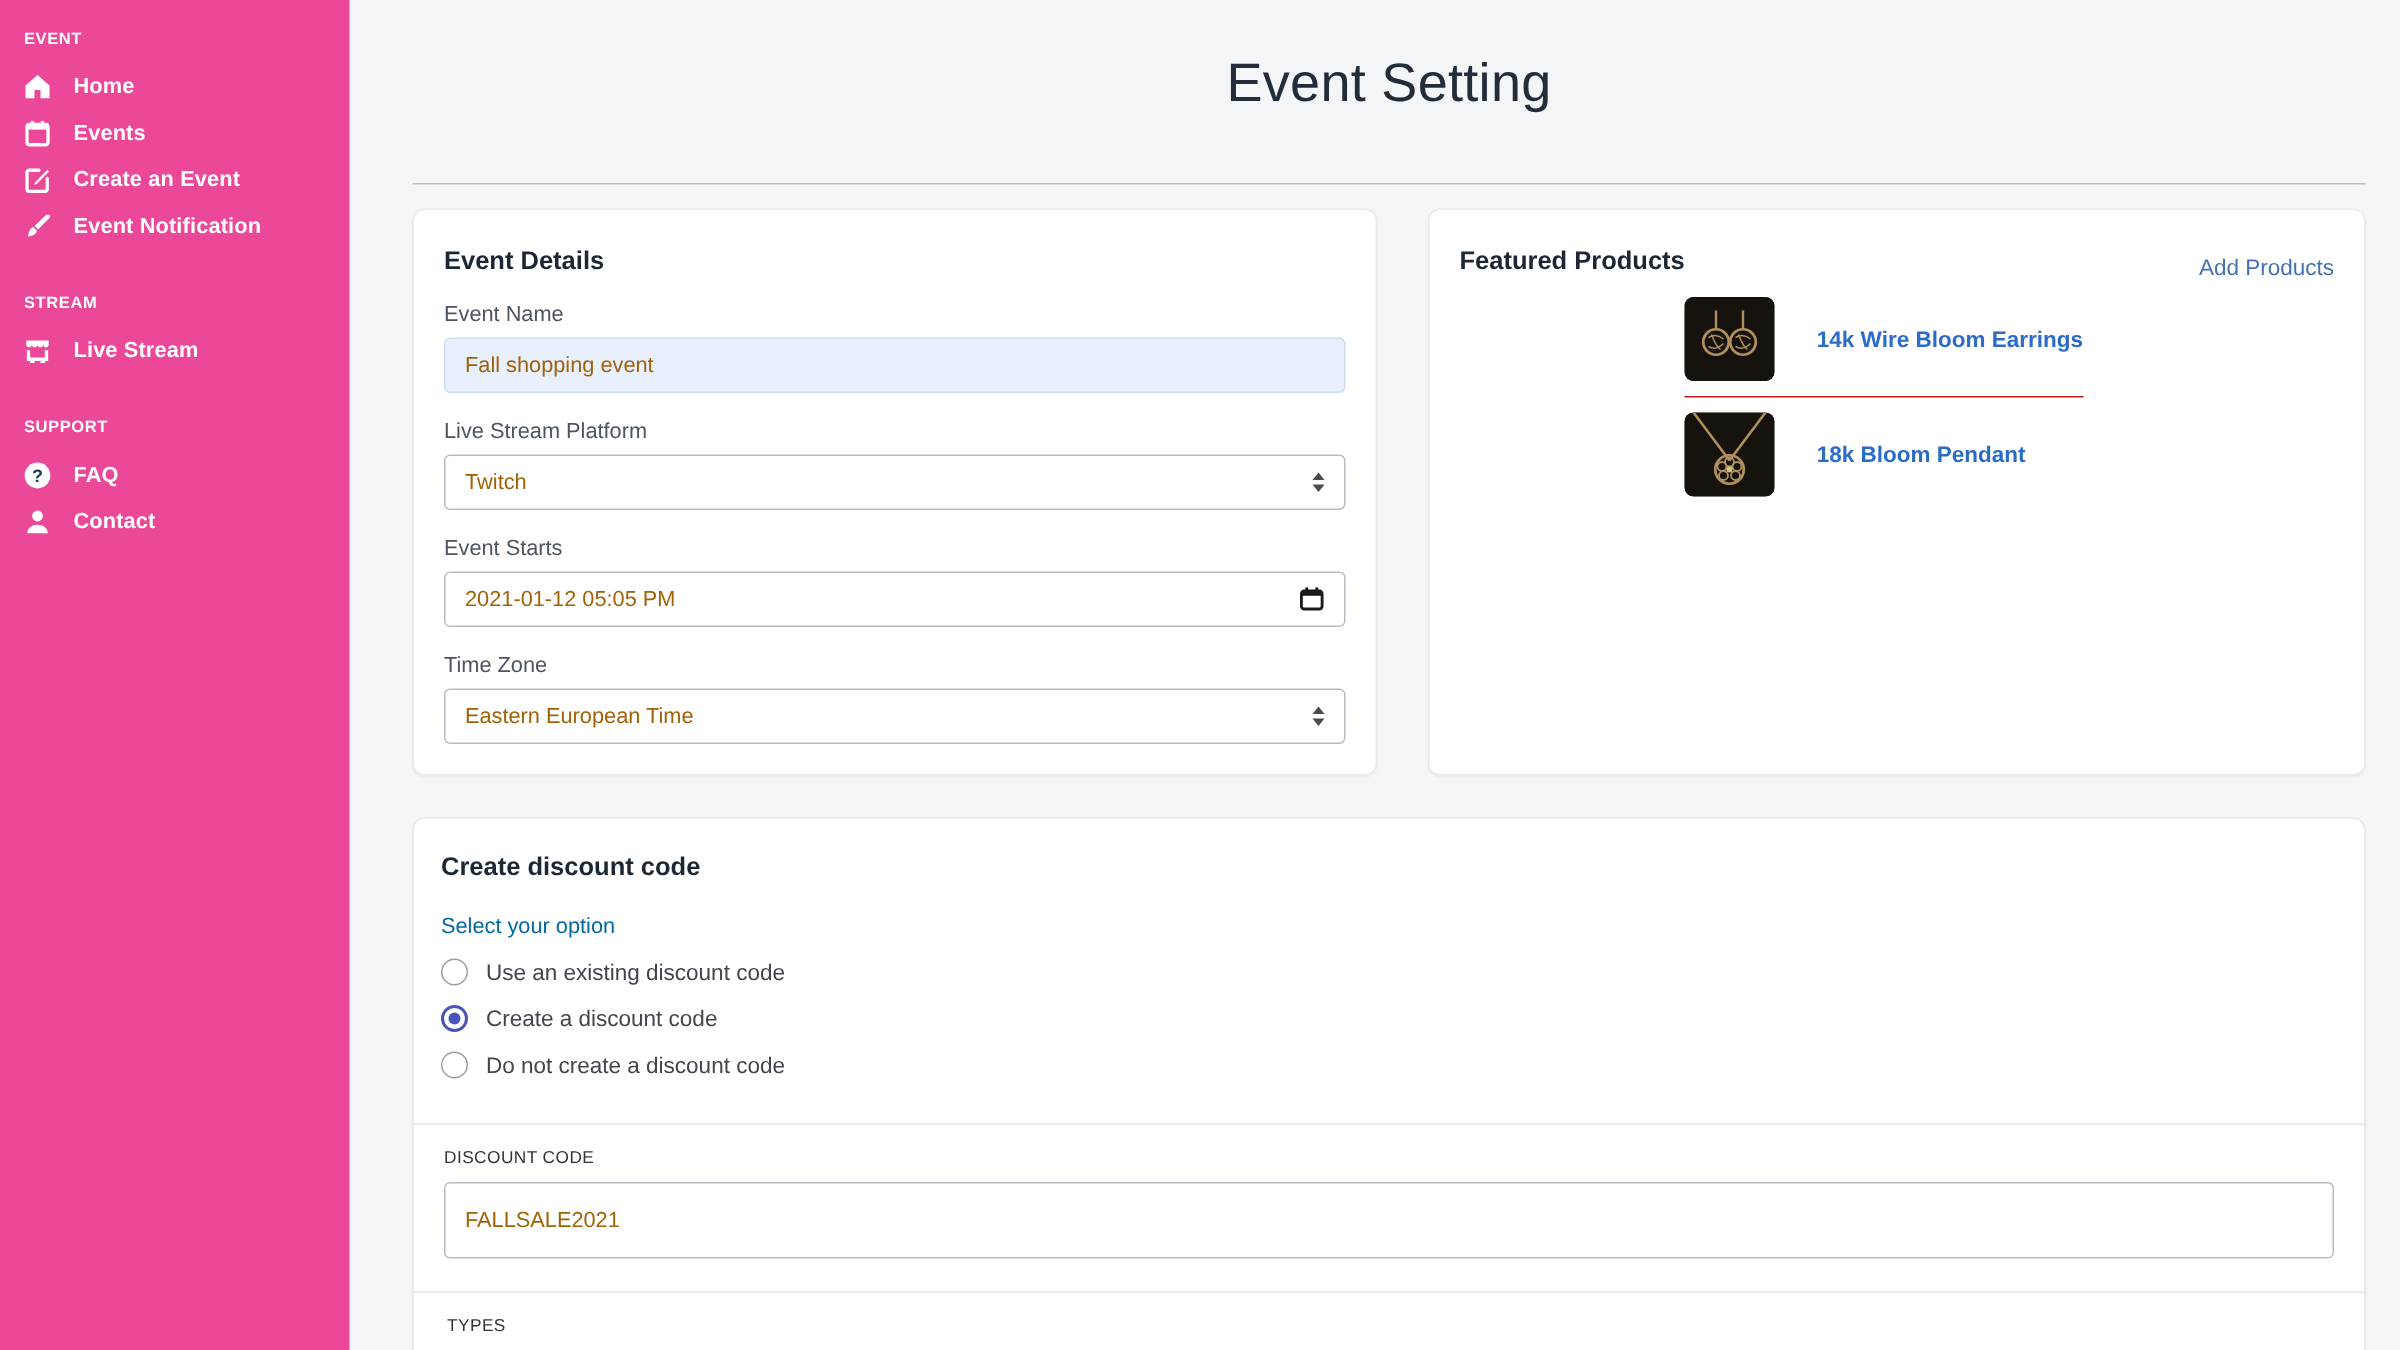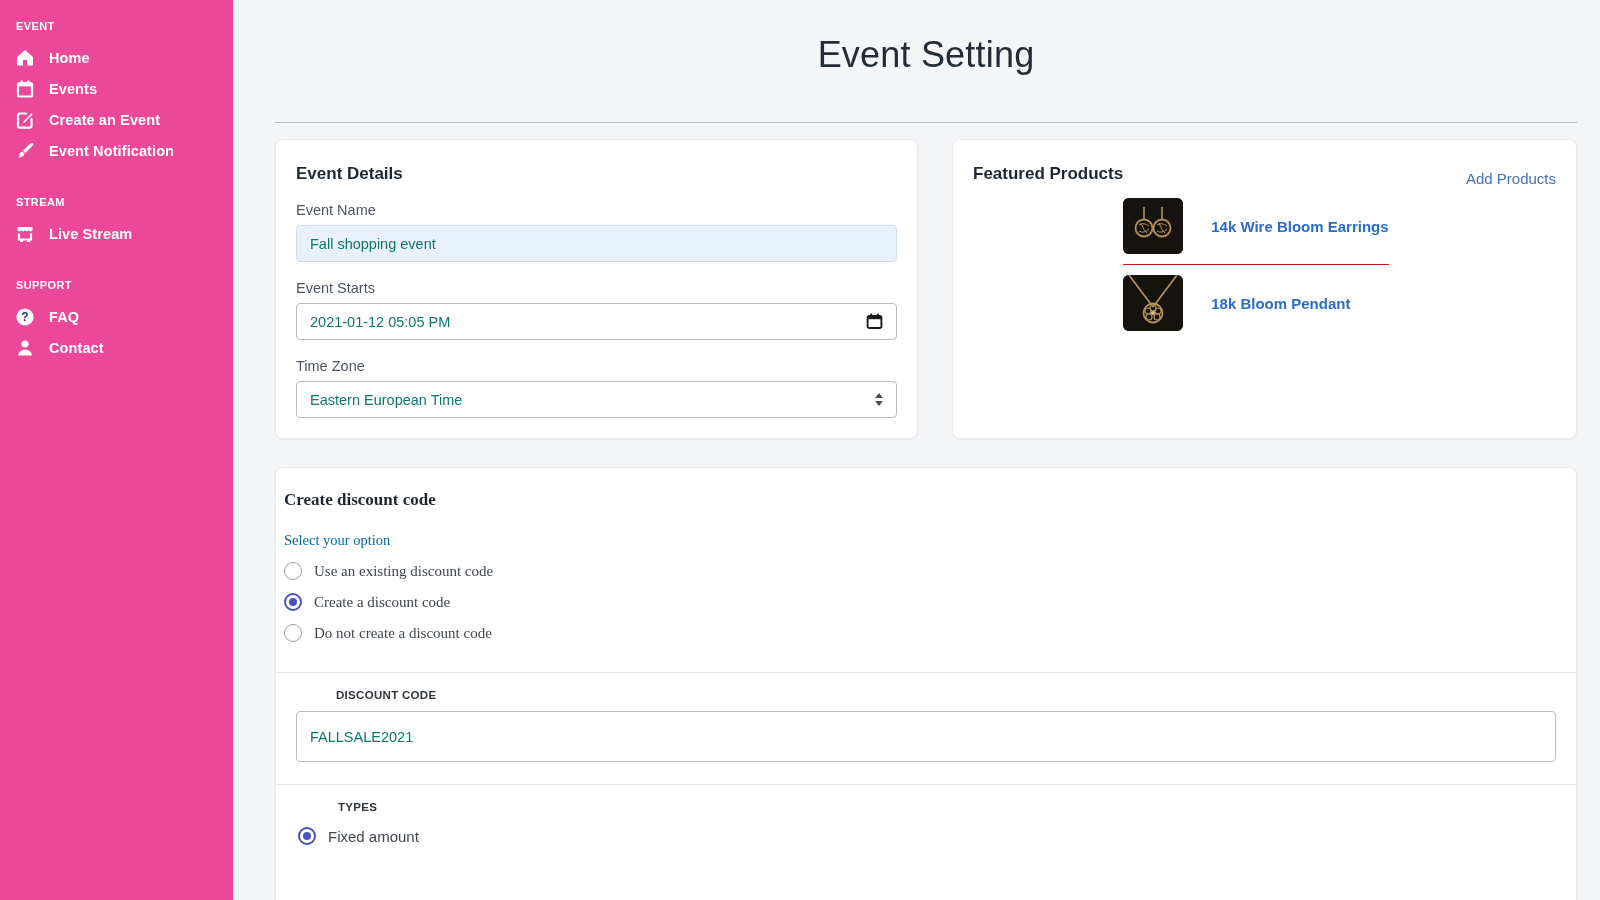--- a/index.html
+++ b/index.html
@@ -49,21 +49,21 @@
   }
   .card-pad { padding:24px 20px 20px 20px; }
   .card-title { font-size:17px; font-weight:700; color:#1d2734; }
 
   
   .card-details { width:643px; }
   .field { margin-top:18px; }
   .field-label { font-size:14.5px; color:#4d5562; margin-bottom:7px; }
   .text-input, .select-box, .datetime-box {
     width:100%; height:37px; border:1px solid #b6bcc3; border-radius:4px;
-    background:#fff; font-size:14.5px; color:#0f766e;
+    background:#fff; font-size:14.5px; color:#a16207;
     padding:0 13px; display:flex; align-items:center;
     font-family:inherit;
   }
   input.text-input { display:block; line-height:35px; }
   .autofill {
     background:#e8f0fe; border-color:#cfdcf0;
   }
   .select-box, .datetime-box { justify-content:space-between; cursor:default; }
   .stepper { display:flex; flex-direction:column; align-items:center; gap:3px; }
   .tri-up { width:0; height:0; border-left:4px solid transparent; border-right:4px solid transparent; border-bottom:5px solid #4c4c4c; }
@@ -79,36 +79,36 @@
   .thumb {
     width:60px; height:56px; border-radius:6px; overflow:hidden; background:#16130e;
     margin-right:28px; flex:none;
   }
   .product-name { font-size:15px; font-weight:700; color:#2b6cc8; cursor:pointer; }
   .products-spacer { flex:1; }
   .add-products { font-size:15px; color:#4472b4; cursor:pointer; padding:6px 0 10px 0; display:inline-block; }
 
   
   .card-discount { margin-top:28px; height:460px; }
-  .disc-sec1 { padding:22px 22px 30px 8px;font-family:Liberation Serif, serif; }
+  .disc-sec1 { padding:22px 22px 30px 18px; }
   .option-label { font-size:14.5px; color:#0369a1; margin-top:22px; }
   .radio-row { display:flex; align-items:center; margin-top:13px; cursor:pointer; }
   .radio {
     width:18px; height:18px; border-radius:50%; border:1.5px solid #9aa0a6;
     margin-right:12px; background:#fff; flex:none; position:relative;
   }
   .radio.checked { border:2px solid #4a53bb; }
   .radio.checked::after {
     content:""; position:absolute; left:50%; top:50%; transform:translate(-50%,-50%);
     width:8px; height:8px; border-radius:50%; background:#4a53bb;
   }
   .radio-label { font-size:15px; color:#40464e; }
   .sec-divider { border:none; border-top:1px solid #e2e5e8; }
   .disc-sec2 { padding:16px 20px 22px 20px; }
-  .upper-label { font-size:11.5px; font-weight:700; color:#30353c; letter-spacing:.3px;margin-left:40px; }
+  .upper-label { font-size:11.5px; font-weight:400; color:#30353c; letter-spacing:.3px; }
   .code-input { margin-top:10px; height:51px; }
   .disc-sec3 { padding:16px 20px 20px 22px; }
   .disc-sec3 .radio-row { margin-top:14px; }
 </style>
 </head>
 <body>
 
 <nav class="sidebar">
 
   <div class="side-section">
@@ -205,20 +205,30 @@
   <div class="cards-row">
 
     <section class="card card-details card-pad">
       <div class="card-title">Event Details</div>
 
       <div class="field">
         <div class="field-label">Event Name</div>
         <input class="text-input autofill" type="text" value="Fall shopping event" style="">
       </div>
 
+      <div class="field">
+        <div class="field-label">Live Stream Platform</div>
+        <div class="select-box">
+          <span>Twitch</span>
+          <span class="stepper">
+              <span class="tri-up"></span>
+              <span class="tri-down"></span>
+            </span>
+        </div>
+      </div>
 
       <div class="field">
         <div class="field-label">Event Starts</div>
         <div class="datetime-box">
           <span>2021-01-12 05:05 PM</span>
           <span style="display:flex;">
             <svg width="17" height="17" viewBox="0 0 17 17">
                 <rect x="1.6" y="3" width="13.8" height="12" rx="1.8" fill="none" stroke="#1b1b1b" stroke-width="1.9"></rect>
                 <rect x="1.6" y="3" width="13.8" height="3.2" fill="#1b1b1b"></rect>
                 <rect x="4.2" y="0.6" width="1.9" height="3" fill="#1b1b1b"></rect>

